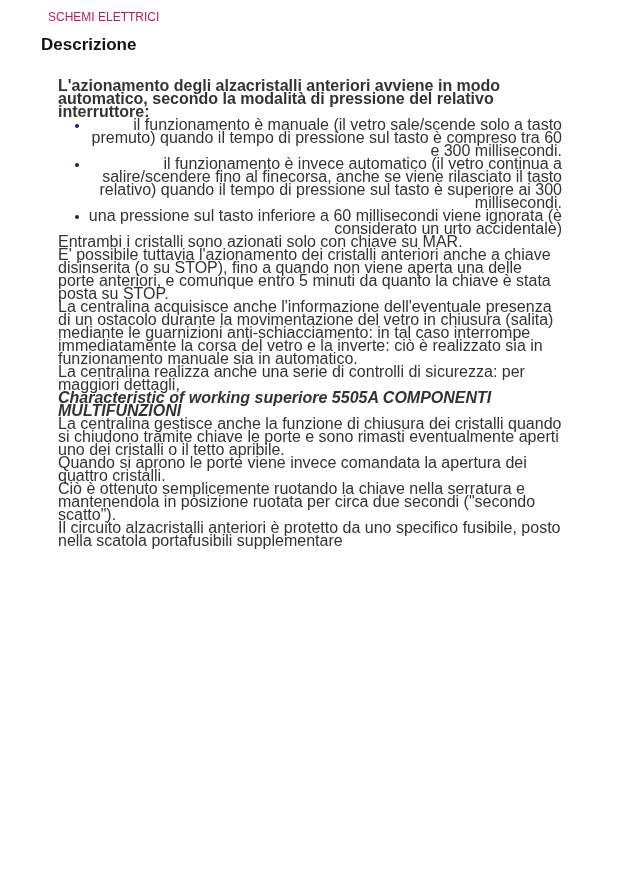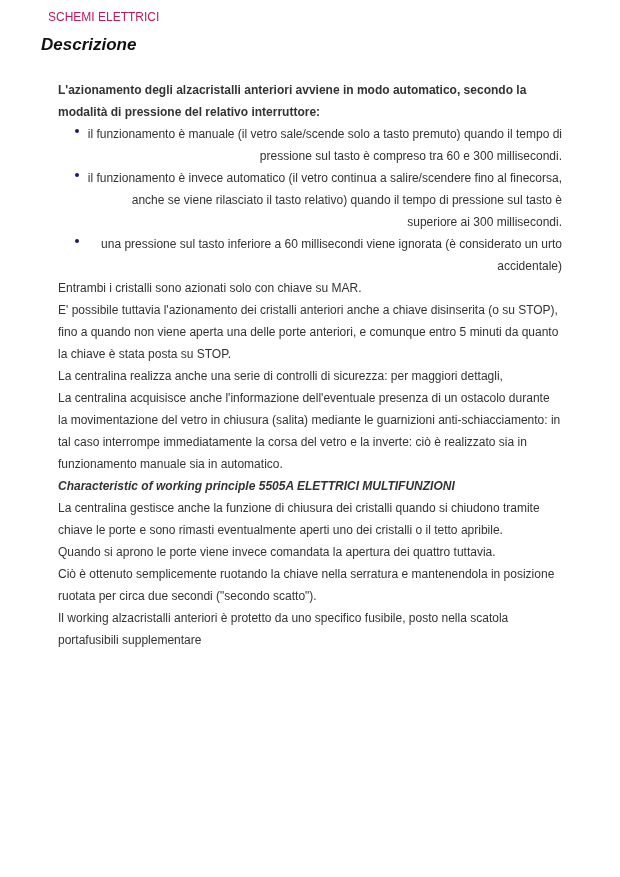--- a/index.html
+++ b/index.html
@@ -20,29 +20,28 @@
       color: #be185d;
     }
     .page-title {
       position: absolute;
       left: 41px;
       top: 35px;
       margin: 0;
       font-size: 17px;
       font-weight: bold;
       color: #111111;
-      font-style: italic;
     }
     .body-text {
       position: absolute;
       left: 58px;
       top: 79px;
       width: 504px;
-      font-size: 12px;
-      line-height: 22px;
+      font-size: 16px;
+      line-height: 13px;
     }
     .intro {
       font-weight: bold;
       margin: 0 0 0 27px;
     }
     ul.bullets {
       list-style: none;
       margin: 0;
       padding: 0;
       text-align: right;
@@ -78,23 +77,23 @@
   <p class="intro">L'azionamento degli alzacristalli anteriori avviene in modo automatico, secondo la modalità di pressione del relativo interruttore:</p>
 
   <ul class="bullets">
     <li><span class="bullet-dot"></span><span>il funzionamento è manuale (il vetro sale/scende solo a tasto premuto) quando il tempo di pressione sul tasto è compreso tra 60 e 300 millisecondi.</span></li>
     <li><span class="bullet-dot"></span><span>il funzionamento è invece automatico (il vetro continua a salire/scendere fino al finecorsa, anche se viene rilasciato il tasto relativo) quando il tempo di pressione sul tasto è superiore ai 300 millisecondi.</span></li>
     <li><span class="bullet-dot"></span><span>una pressione sul tasto inferiore a 60 millisecondi viene ignorata (è considerato un urto accidentale)</span></li>
   </ul>
 
   <p>Entrambi i cristalli sono azionati solo con chiave su MAR.</p>
   <p>E' possibile tuttavia l'azionamento dei cristalli anteriori anche a chiave disinserita (o su STOP), fino a quando non viene aperta una delle porte anteriori, e comunque entro 5 minuti da quanto la chiave è stata posta su STOP.</p>
+  <p>La centralina acquisisce anche l'informazione dell'eventuale presenza di un ostacolo durante la movimentazione del vetro in chiusura (salita) mediante le guarnizioni anti-schiacciamento: in tal caso interrompe immediatamente la corsa del vetro e la inverte: ciò è realizzato sia in funzionamento manuale sia in automatico.</p>
   <p>La centralina realizza anche una serie di controlli di sicurezza: per maggiori dettagli,</p>
-  <p>La centralina acquisisce anche l'informazione dell'eventuale presenza di un ostacolo durante la movimentazione del vetro in chiusura (salita) mediante le guarnizioni anti-schiacciamento: in tal caso interrompe immediatamente la corsa del vetro e la inverte: ciò è realizzato sia in funzionamento manuale sia in automatico.</p>
 
-  <p class="bold-italic">Characteristic of working principle 5505A ELETTRICI MULTIFUNZIONI</p>
+  <p class="bold-italic">Characteristic of working superiore 5505A COMPONENTI MULTIFUNZIONI</p>
 
   <p>La centralina gestisce anche la funzione di chiusura dei cristalli quando si chiudono tramite chiave le porte e sono rimasti eventualmente aperti uno dei cristalli o il tetto apribile.</p>
-  <p>Quando si aprono le porte viene invece comandata la apertura dei quattro tuttavia.</p>
+  <p>Quando si aprono le porte viene invece comandata la apertura dei quattro cristalli.</p>
   <p>Ciò è ottenuto semplicemente ruotando la chiave nella serratura e mantenendola in posizione ruotata per circa due secondi ("secondo scatto").</p>
-  <p>Il working alzacristalli anteriori è protetto da uno specifico fusibile, posto nella scatola portafusibili supplementare</p>
+  <p>Il circuito alzacristalli anteriori è protetto da uno specifico fusibile, posto nella scatola portafusibili supplementare</p>
 
 </div>
 
 </body></html>

